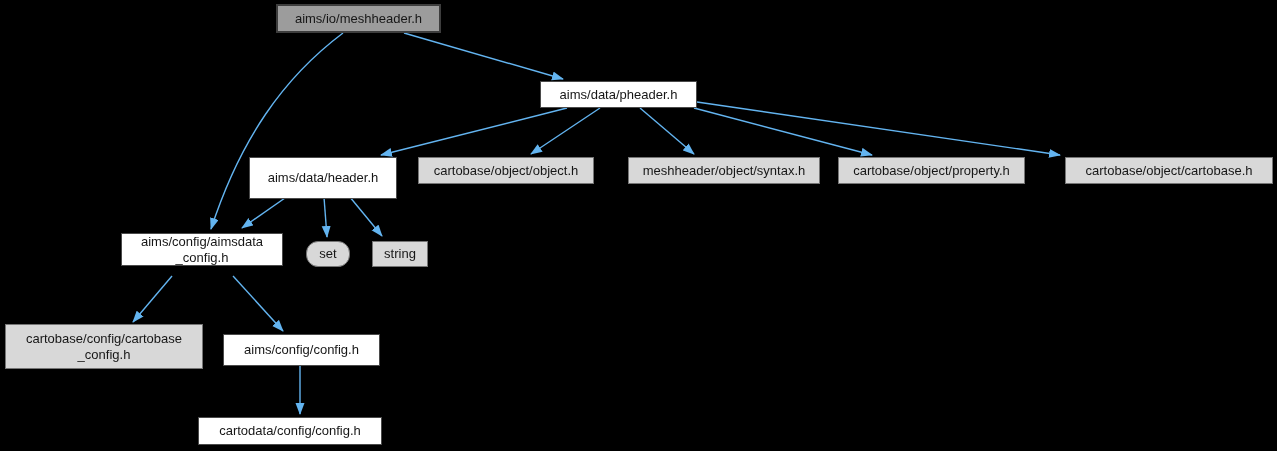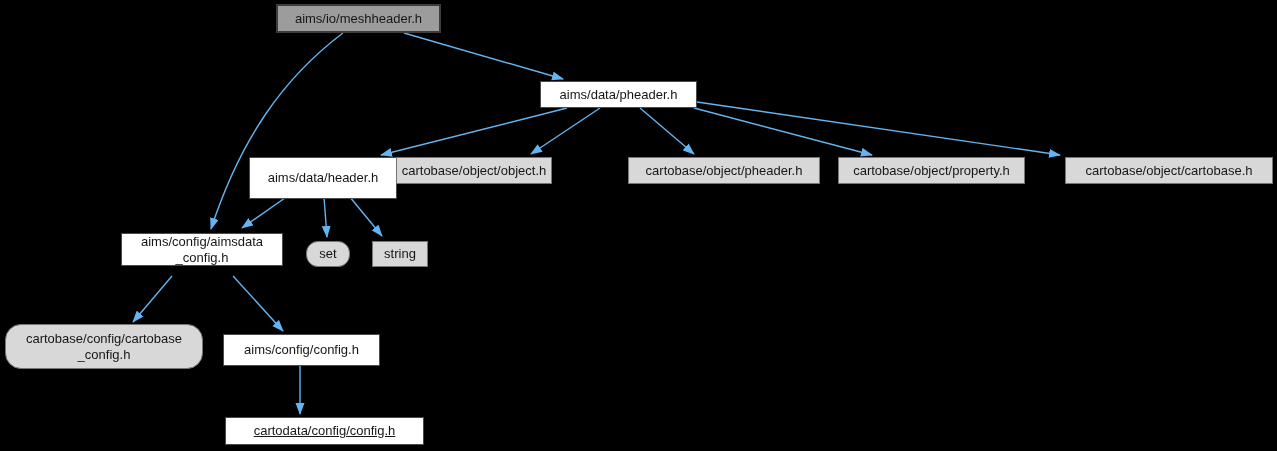--- a/index.html
+++ b/index.html
@@ -84,46 +84,46 @@
   <div>
       <div class="node current" style="left: 276px; top: 4px; width: 165px; height: 29px;">
         <div class="node-line">aims/io/meshheader.h</div>
       </div>
       <div class="node internal" style="left: 540px; top: 81px; width: 157px; height: 27px;">
         <div class="node-line">aims/data/pheader.h</div>
       </div>
       <div class="node internal" style="left: 249px; top: 157px; width: 148px; height: 42px;">
         <div class="node-line">aims/data/header.h</div>
       </div>
-      <div class="node external" style="left: 396px; top: 157px; width: 156px; height: 27px;">
+      <div class="node external" style="left: 418px; top: 157px; width: 176px; height: 27px;">
         <div class="node-line">cartobase/object/object.h</div>
       </div>
       <div class="node external" style="left: 628px; top: 157px; width: 192px; height: 27px;">
-        <div class="node-line">cartobase/object/pheader.h</div>
+        <div class="node-line">meshheader/object/syntax.h</div>
       </div>
       <div class="node external" style="left: 838px; top: 157px; width: 187px; height: 27px;">
         <div class="node-line">cartobase/object/property.h</div>
       </div>
       <div class="node external" style="left: 1065px; top: 157px; width: 208px; height: 27px;">
         <div class="node-line">cartobase/object/cartobase.h</div>
       </div>
       <div class="node internal" style="left: 121px; top: 233px; width: 162px; height: 33px;">
         <div class="node-line">aims/config/aimsdata</div>
         <div class="node-line">_config.h</div>
       </div>
       <div class="node external" style="left: 306px; top: 241px; width: 44px; height: 26px; border-radius: 12px;">
         <div class="node-line">set</div>
       </div>
       <div class="node external" style="left: 372px; top: 241px; width: 56px; height: 26px; text-align: center;">
         <div class="node-line">string</div>
       </div>
-      <div class="node external" style="left: 5px; top: 324px; width: 198px; height: 45px; border-radius: 16px;">
+      <div class="node external" style="left: 5px; top: 324px; width: 198px; height: 45px;">
         <div class="node-line">cartobase/config/cartobase</div>
         <div class="node-line">_config.h</div>
       </div>
       <div class="node internal" style="left: 223px; top: 334px; width: 157px; height: 32px;">
         <div class="node-line">aims/config/config.h</div>
       </div>
-      <div class="node internal" style="left: 225px; top: 417px; width: 199px; height: 28px; text-decoration: underline;">
+      <div class="node internal" style="left: 198px; top: 417px; width: 184px; height: 28px;">
         <div class="node-line">cartodata/config/config.h</div>
       </div>
     </div>
 </div>
 
 </body></html>

